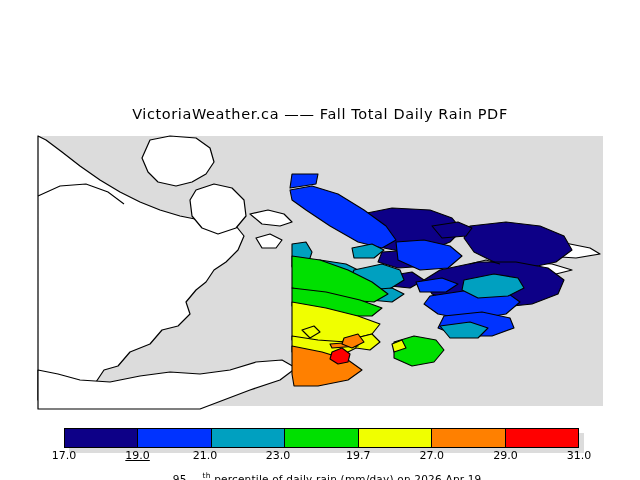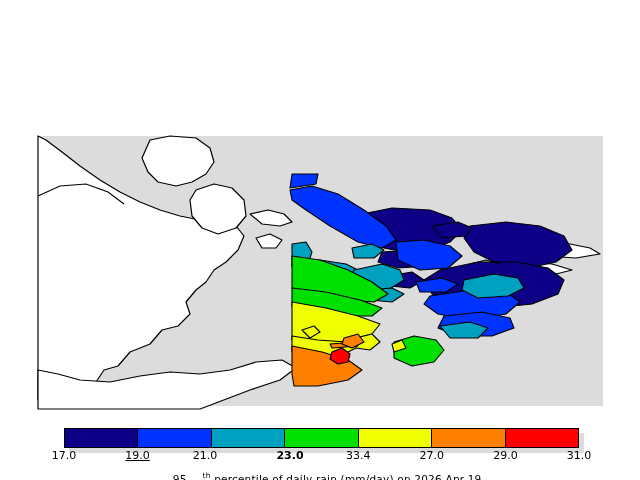--- a/index.html
+++ b/index.html
@@ -83,20 +83,21 @@
     white-space:pre;
     letter-spacing:0.2px;
   }
   .cbar-caption sup{font-size:7.5px;vertical-align:super;margin-left:16px;}
 </style>
 </head>
 <body>
 
 <div id="page">
 
+  <div class="title">VictoriaWeather.ca —— Fall Total Daily Rain PDF</div>
 
   <div class="map-wrap">
     <svg class="map-svg" width="640" height="285" viewBox="0 0 640 285">
 
       <rect x="38" y="6" width="565" height="270" fill="#dcdcdc"></rect>
 
       <g fill="#ffffff" stroke="#000000" stroke-width="1.2" stroke-linejoin="round">
 
         <path d="M38,6 L38,270 L70,272 L92,258 L104,240 L118,236 L130,222
                  L150,214 L162,200 L178,196 L190,184 L186,172 L196,160
@@ -200,22 +201,22 @@
         <div class="cbar-seg" style="background: rgb(240, 255, 0);"></div>
         <div class="cbar-seg" style="background: rgb(255, 128, 0);"></div>
         <div class="cbar-seg" style="background: rgb(255, 0, 0);"></div>
       </div>
   </div>
 
   <div class="cbar-ticks" id="cbar-ticks">
       <div class="tick-label" style="left: 64px;">17.0</div>
       <div class="tick-label" style="left: 137.571px; text-decoration: underline;">19.0</div>
       <div class="tick-label" style="left: 205px;">21.0</div>
-      <div class="tick-label" style="left: 290px; font-weight: bold;">23.0</div>
-      <div class="tick-label" style="left: 358.286px;">33.4</div>
+      <div class="tick-label" style="left: 278px;">23.0</div>
+      <div class="tick-label" style="left: 358.286px;">19.7</div>
       <div class="tick-label" style="left: 431.857px;">27.0</div>
       <div class="tick-label" style="left: 505.429px;">29.0</div>
       <div class="tick-label" style="left: 579px;">31.0</div>
     </div>
 
   <div class="cbar-caption">
     <span>95</span><sup>th</sup><span> percentile of daily rain (mm/day) on 2026-Apr-19</span>
   </div>
 
 </div>

